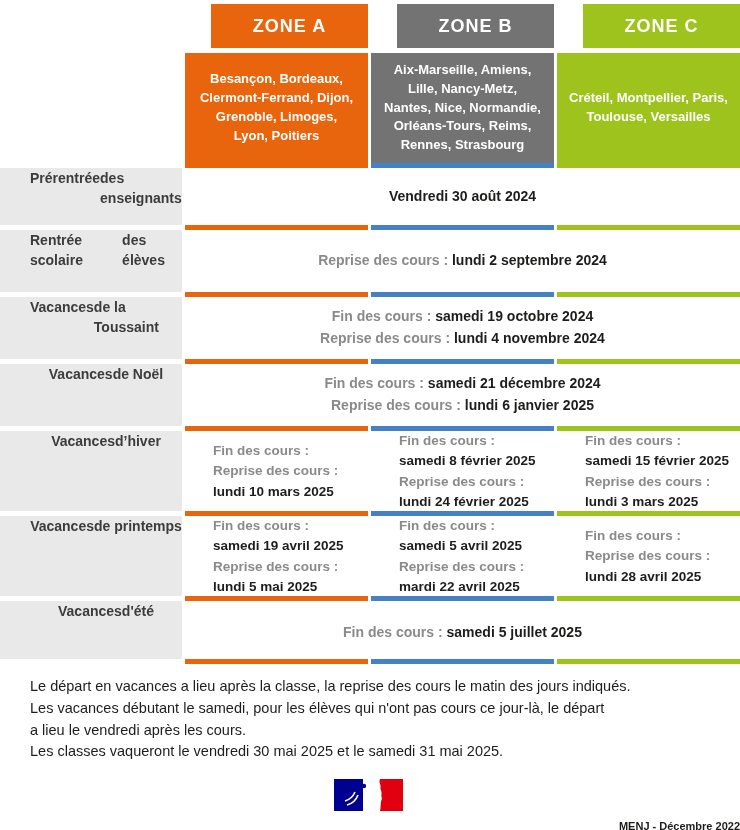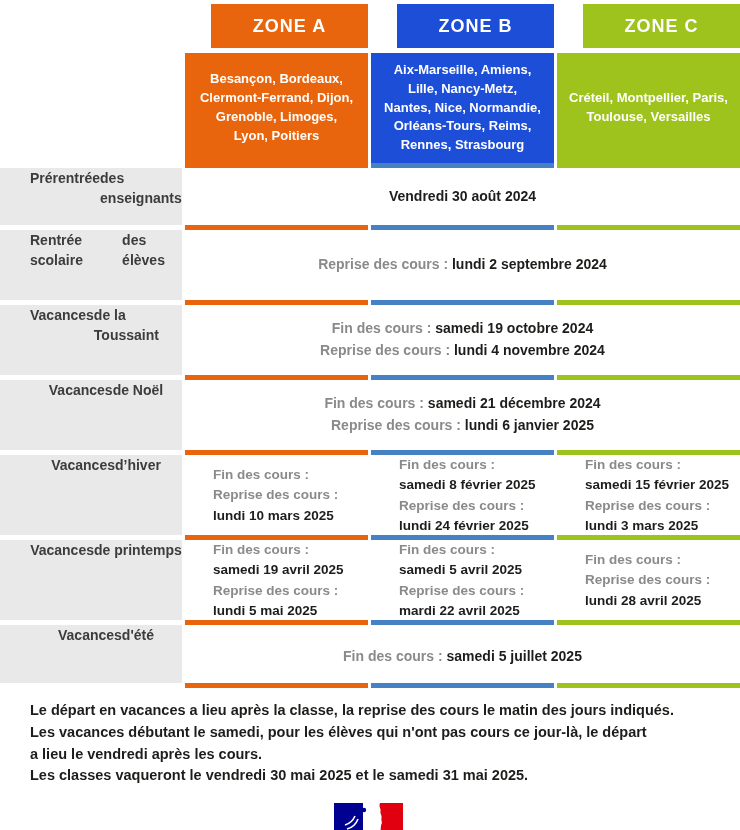--- a/index.html
+++ b/index.html
@@ -16,35 +16,35 @@
   .grid-row { display:flex; }
   .spacer-col { flex:0 0 182px; margin-right:3px; }
   .zone-cols { flex:1; display:grid; grid-template-columns:1fr 1fr 1fr; gap:0 3px; }
 
   
   .zone-header {
     height:44px; display:flex; align-items:center; justify-content:center;
     color:#fff; font-weight:bold; font-size:18px; letter-spacing:1px;margin-left:26px;
   }
   .bg-a { background:#E8650D; }
-  .bg-b { background:#1d4ed8; }
+  .bg-b { background:#737373; }
   .bg-c { background:#9EC31C; }
 
   
   .cities-row { margin-top:5px; }
   .zone-cities {
     height:110px; display:flex; align-items:center; justify-content:center;
     color:#fff; font-weight:bold; font-size:13px; line-height:1.45;
     text-align:center; padding:6px 12px;
   }
 
   
   .drow { display:flex; }
   .h-sm  { height:62px; }
-  .h-md  { height:75px; }
+  .h-md  { height:67px; }
   .h-lg  { height:85px; }
   .h-end { height:68px; }
   .drow .label {
     flex:0 0 182px; margin:5px 3px 0 0; background:#E9E9E9;
     display:flex; flex-direction:row; justify-content:center;
     padding-left:30px; font-weight:bold; font-size:14px; color:#3C3C3B;
     line-height:1.45;
   }
   .drow.last .label { margin-bottom:5px; }
   .drow .content { flex:1; position:relative; }
@@ -68,21 +68,21 @@
   .zcells {
     position:relative; height:100%; padding-top:5px;
     display:grid; grid-template-columns:1fr 1fr 1fr; gap:0 3px;
   }
   .zcell {
     display:flex; flex-direction:column; justify-content:center;
     padding-left:28px; font-size:13.5px; line-height:1.5;
   }
 
   
-  .notes { margin:12px 30px 0 30px; font-size:14.5px; font-weight:bold; line-height:1.5; color:#1D1D1B; }
+  .notes { margin:12px 30px 0 30px; font-size:14.5px; font-weight:normal; line-height:1.5; color:#1D1D1B; }
 
   
   .logo-wrap { margin-top:16px; display:flex; justify-content:center; }
   .credit { margin-top:9px; text-align:right; font-size:11px; font-weight:bold; color:#1D1D1B; }
 </style>
 </head>
 <body>
 
 <div class="calendar">
 

